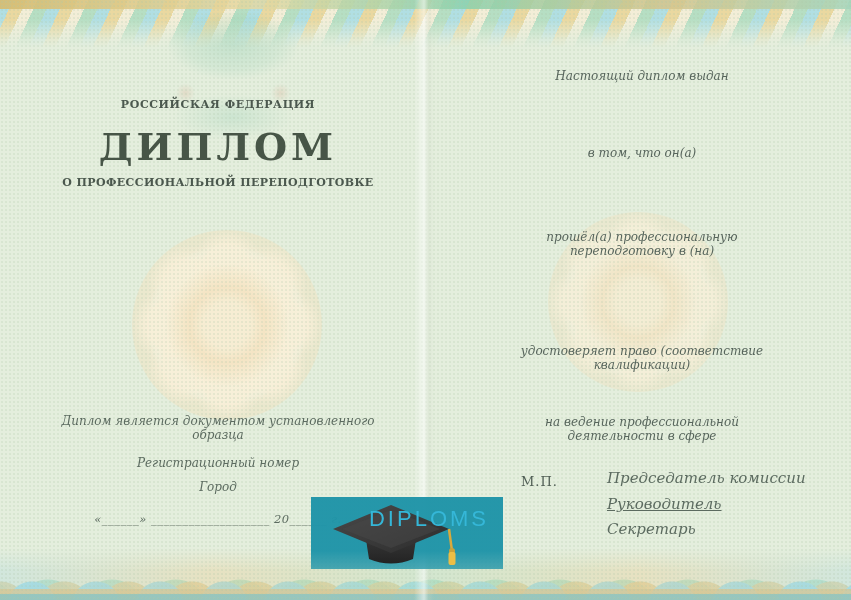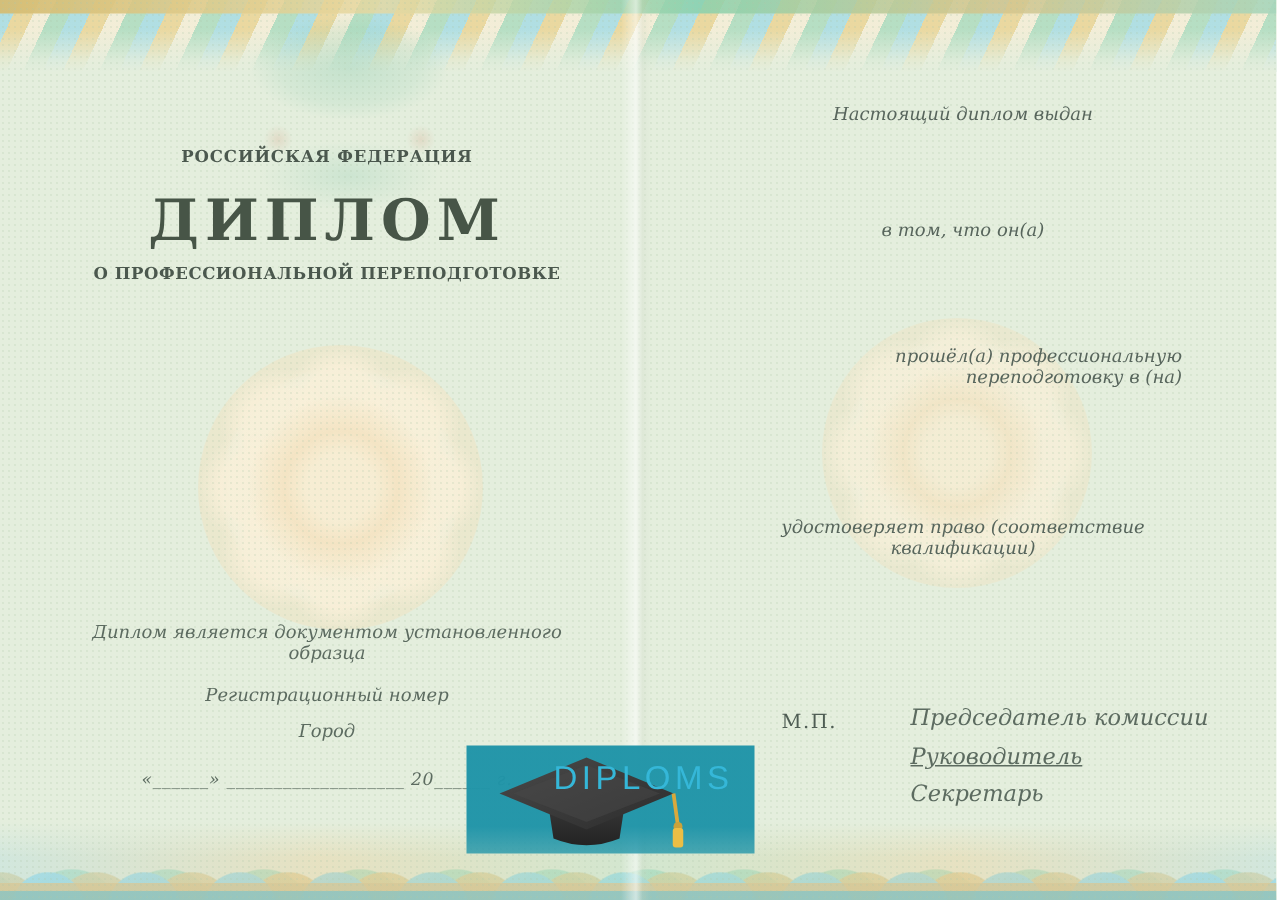--- a/index.html
+++ b/index.html
@@ -88,21 +88,21 @@
   .subtitle  { top:176px; font-size:11px; font-weight:bold; letter-spacing:.4px; color:#4b584e; }
   .script    { font-style:italic; color:#5c6b60; }
   .statement { top:402px; font-size:12px;margin-top:12px; }
   .reglabel  { top:456px; font-size:12px; }
   .citylabel { top:480px; font-size:12px; }
   .dateline  { top:512px; font-size:11.5px; letter-spacing:.5px; }
 
   .rline { color:#57655c; font-size:12px; }
   .issued   { top:69px; }
   .thatline { top:146px; }
-  .training { top:230px;text-align:right; }
+  .training { top:230px; }
   .decision { top:304px; }
   .certify  { top:344px; }
   .activity { top:415px; }
 
   .seal { position:absolute; left:521px; top:474px; z-index:10; font-size:13px; letter-spacing:1px; color:#4f5d54; }
   .signature { position:absolute; left:607px; z-index:10; font-style:italic; font-size:15px; color:#5c6b60; }
   .sig-0 { top:469px; } .sig-1 { top:495px;text-decoration:underline; } .sig-2 { top:520px; }
 
   
   .wm-band {
@@ -139,20 +139,21 @@
     <div class="line script reglabel">Регистрационный номер</div>
     <div class="line script citylabel">Город</div>
     <div class="line script dateline">«______» ___________________ 20______ г.</div>
   </div>
 
   <div class="page-col right-col">
     <div class="line rline issued">Настоящий диплом выдан</div>
     <div class="line rline thatline">в том, что он(а)</div>
     <div class="line rline training">прошёл(а) профессиональную переподготовку в (на)</div>
     <div class="line rline certify">удостоверяет право (соответствие квалификации)</div>
+    <div class="line rline activity">на ведение профессиональной деятельности в сфере</div>
   </div>
 
   <div class="seal">М.П.</div>
   <div class="signature sig-0">Председатель комиссии</div>
   <div class="signature sig-1">Руководитель</div>
   <div class="signature sig-2">Секретарь</div>
 
   <div class="wm-band">
     <span class="wm-cap">
       <svg width="140" height="66" viewBox="0 0 140 66" xmlns="http://www.w3.org/2000/svg">

